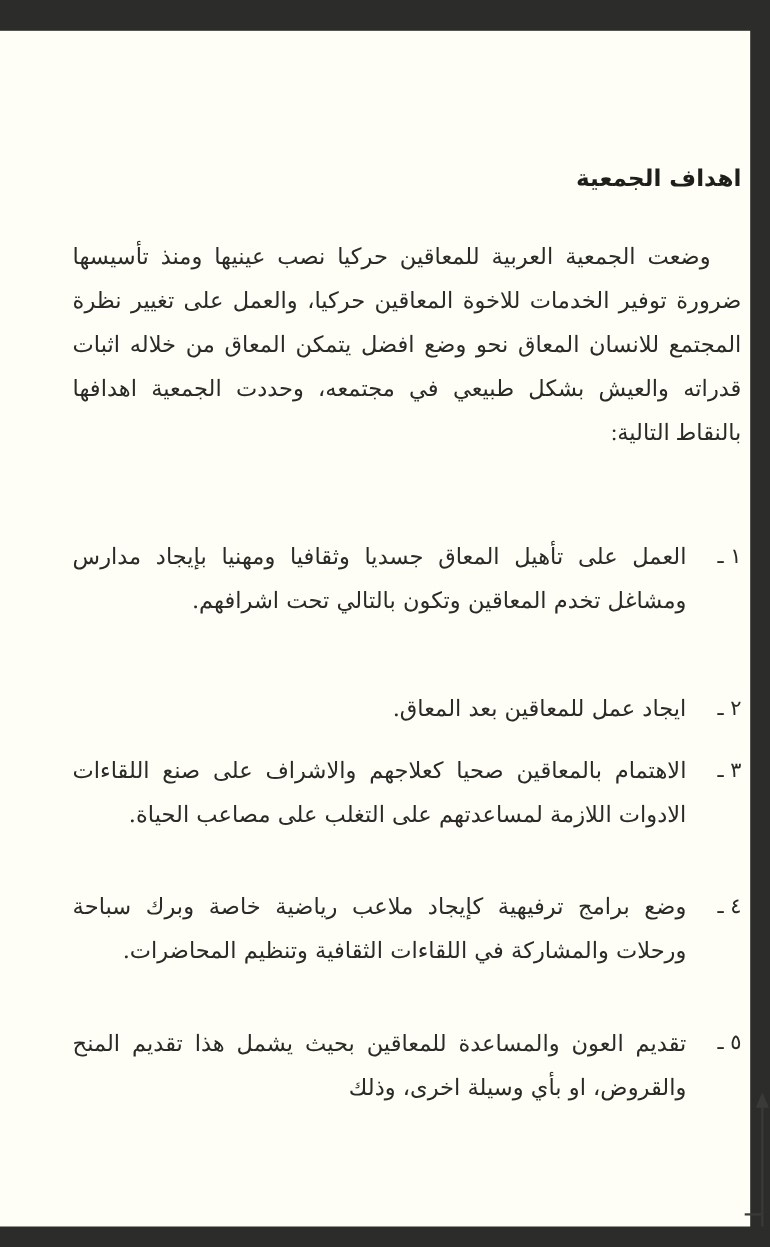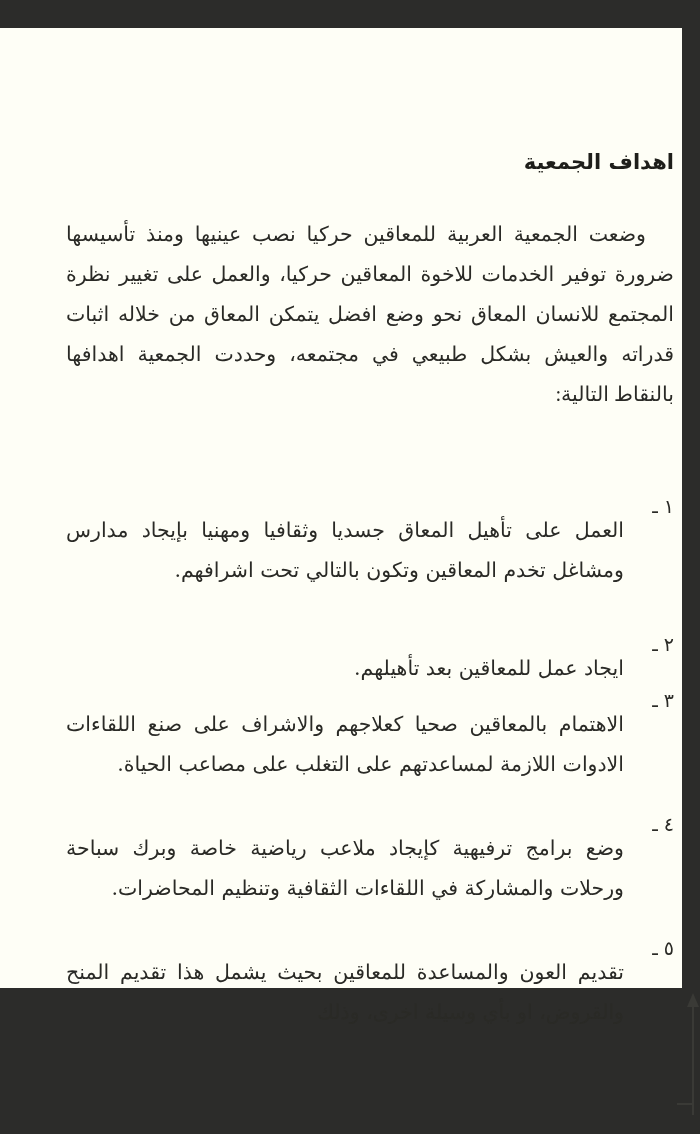--- a/index.html
+++ b/index.html
@@ -4,21 +4,21 @@
   <style>
     html, body { margin: 0; padding: 0; }
     body {
       width: 700px; height: 1134px;
       background: #2c2c2a;
       position: relative; overflow: hidden;
       font-family: "DejaVu Serif", "Liberation Serif", serif;
     }
     .page {
       position: absolute; left: 0; top: 28px;
-      width: 682px; height: 960px;
+      width: 682px; height: 1087px;
       background: #fefef6;
     }
     .content {
       position: absolute; left: 66px; top: 0; width: 608px;
       direction: rtl; text-align: justify; color: #2a2a26;
     }
     .heading {
       position: absolute; top: 122px; right: 0;
       font-family: "DejaVu Sans", sans-serif; font-weight: bold;
       font-size: 21px; color: #1e1e1a;
@@ -32,21 +32,21 @@
     .goal {
       position: absolute; left: 0; right: 0;
       font-size: 20.5px; line-height: 40px;
       padding-right: 50px; text-align-last: right;
     }
     .goal-num {
       position: absolute; right: 0; top: 0; width: 50px;
       text-align: right; font-family: "DejaVu Sans", sans-serif; font-size: 19px;
     }
     .goal-num::after { content: " ـ"; }
-    .goal-text { display: block; margin-top: 24px; }
+    .goal-text { display: block; }
     .corner-mark {
       position: absolute; right: 6px; top: 1003px; width: 2px; height: 112px;
       background: #3a3a36;
     }
     .corner-mark::before {
       content: ""; position: absolute; left: -5px; top: -10px;
       border-left: 6px solid transparent; border-right: 6px solid transparent;
       border-bottom: 14px solid #3a3a36;
     }
     .corner-tick {
@@ -62,21 +62,21 @@
 
     <p class="intro" style="margin:0">وضعت الجمعية العربية للمعاقين حركيا نصب عينيها ومنذ تأسيسها ضرورة توفير الخدمات للاخوة المعاقين حركيا، والعمل على تغيير نظرة المجتمع للانسان المعاق نحو وضع افضل يتمكن المعاق من خلاله اثبات قدراته والعيش بشكل طبيعي في مجتمعه، وحددت الجمعية اهدافها بالنقاط التالية:</p>
 
     <div class="goals">
       <div class="goal" style="top:458px">
         <span class="goal-num">١</span>
         <span class="goal-text">العمل على تأهيل المعاق جسديا وثقافيا ومهنيا بإيجاد مدارس ومشاغل تخدم المعاقين وتكون بالتالي تحت اشرافهم.</span>
       </div>
       <div class="goal" style="top:596px">
         <span class="goal-num">٢</span>
-        <span class="goal-text">ايجاد عمل للمعاقين بعد تأهيلهم.</span>
+        <span class="goal-text">ايجاد عمل للمعاقين بعد المعاق.</span>
       </div>
       <div class="goal" style="top:652px">
         <span class="goal-num">٣</span>
         <span class="goal-text">الاهتمام بالمعاقين صحيا كعلاجهم والاشراف على صنع اللقاءات الادوات اللازمة لمساعدتهم على التغلب على مصاعب الحياة.</span>
       </div>
       <div class="goal" style="top:776px">
         <span class="goal-num">٤</span>
         <span class="goal-text">وضع برامج ترفيهية كإيجاد ملاعب رياضية خاصة وبرك سباحة ورحلات والمشاركة في اللقاءات الثقافية وتنظيم المحاضرات.</span>
       </div>
       <div class="goal" style="top:900px">

